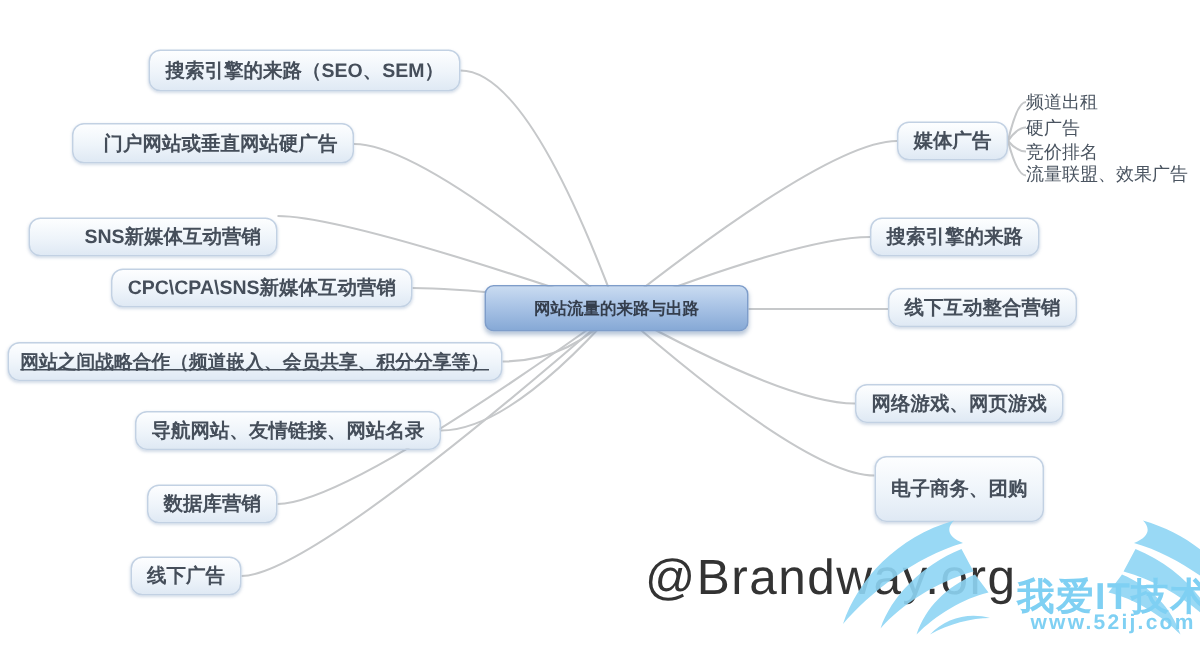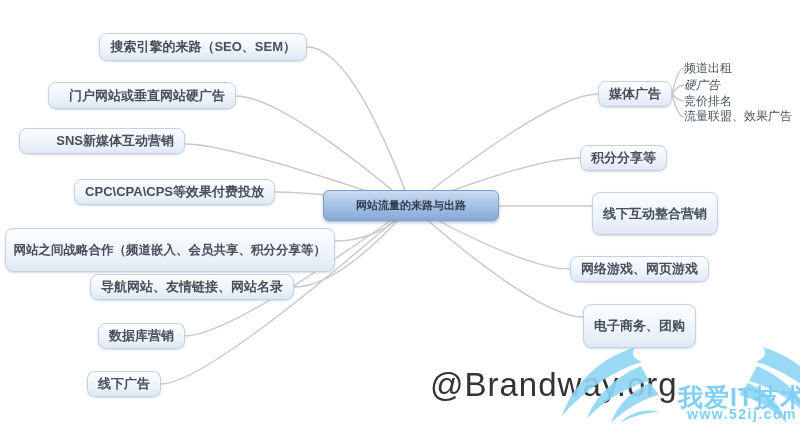--- a/index.html
+++ b/index.html
@@ -29,40 +29,40 @@
     box-sizing:border-box; white-space:nowrap;
     background: linear-gradient(180deg, #c9dbf1 0%, #aac4e6 45%, #86a9d6 100%);
     border:1px solid #7e9dca; border-radius:6px;
     box-shadow: 0 2px 3px rgba(100,130,170,0.45);
     color:#343e4d; font-weight:bold; font-size:11px;
   }
 
   
   #t-seo      { right:493px; top:33px;  height:28px; }
   #t-portal   { right:564px; top:82px;  height:27px;padding-left:20px; }
-  #t-sns      { right:615px; top:128px; height:26px;padding-left:36px; }
+  #t-sns      { right:615px; top:145px; height:26px;padding-left:36px; }
   #t-cpc      { right:525px; top:179px; height:26px; }
-  #t-coop     { right:465px; top:228px; height:44px; padding:0 8px; }
+  #t-coop     { right:465px; top:228px; height:26px; padding:0 8px;text-decoration:underline; }
   #t-nav      { right:506px; top:274px; height:26px; }
   #t-db       { right:615px; top:323px; height:26px; }
   #t-offline  { right:639px; top:371px; height:26px; }
 
   
   #t-media    { left:598px; top:81px;  height:26px; }
   #t-mobile   { left:580px; top:145px; height:26px; }
-  #t-offmkt   { left:592px; top:192px; height:43px; }
+  #t-offmkt   { left:592px; top:192px; height:26px; }
   #t-games    { left:570px; top:256px; height:26px; }
   #t-ecom     { left:583px; top:304px; height:44px; }
 
   .subtopic {
     position:absolute; z-index:3; left:684px; height:16px; line-height:16px;
     font-size:12px; color:#4a5460; white-space:nowrap;
   }
   #s-channel  { top:60px; }
-  #s-hardad   { top:77px;font-style:italic; }
+  #s-hardad   { top:77px; }
   #s-ppc      { top:93px; }
   #s-alliance { top:109px;font-family:Liberation Mono, monospace; }
 
   #branding {
     position:absolute; z-index:2; left:430px; top:366px;
     font-size:33px; color:#333333; letter-spacing:1px; white-space:nowrap;
   }
 
   .wm-text { position:absolute; z-index:5; color:#7fd0f3; font-weight:bold; white-space:nowrap; }
   #wm-name { left:631px; top:381px; font-size:25px; letter-spacing:1px;margin-left:47px; }
@@ -94,28 +94,28 @@
     <path d="M672,94 Q678,85 684,85"></path>
     <path d="M672,94 Q678,101 684,101"></path>
     <path d="M672,94 Q678,117 684,117"></path>
   </svg>
 
   <div id="center-topic">网站流量的来路与出路</div>
 
   <div class="topic" id="t-seo">搜索引擎的来路（SEO、SEM）</div>
   <div class="topic" id="t-portal">门户网站或垂直网站硬广告</div>
   <div class="topic" id="t-sns">SNS新媒体互动营销</div>
-  <div class="topic" id="t-cpc">CPC\CPA\CPS等效果付费投放</div>
+  <div class="topic" id="t-cpc">CPC\CPA\SNS新媒体互动营销</div>
   <div class="topic small" id="t-coop">网站之间战略合作（频道嵌入、会员共享、积分分享等）</div>
   <div class="topic" id="t-nav">导航网站、友情链接、网站名录</div>
   <div class="topic" id="t-db">数据库营销</div>
   <div class="topic" id="t-offline">线下广告</div>
 
   <div class="topic" id="t-media">媒体广告</div>
-  <div class="topic" id="t-mobile">积分分享等</div>
+  <div class="topic" id="t-mobile">搜索引擎的来路</div>
   <div class="topic" id="t-offmkt">线下互动整合营销</div>
   <div class="topic" id="t-games">网络游戏、网页游戏</div>
   <div class="topic" id="t-ecom">电子商务、团购</div>
 
   <div class="subtopic" id="s-channel">频道出租</div>
   <div class="subtopic" id="s-hardad">硬广告</div>
   <div class="subtopic" id="s-ppc">竞价排名</div>
   <div class="subtopic" id="s-alliance">流量联盟、效果广告</div>
 
   <div id="branding">@Brandway.org</div>

